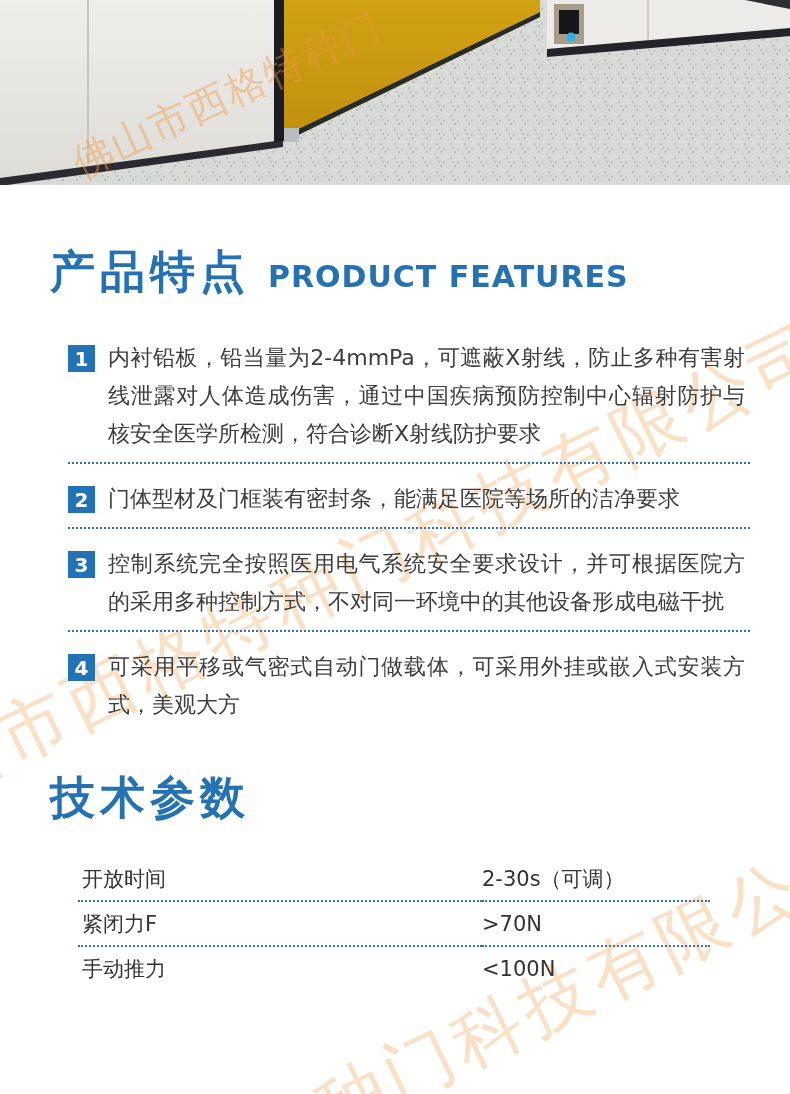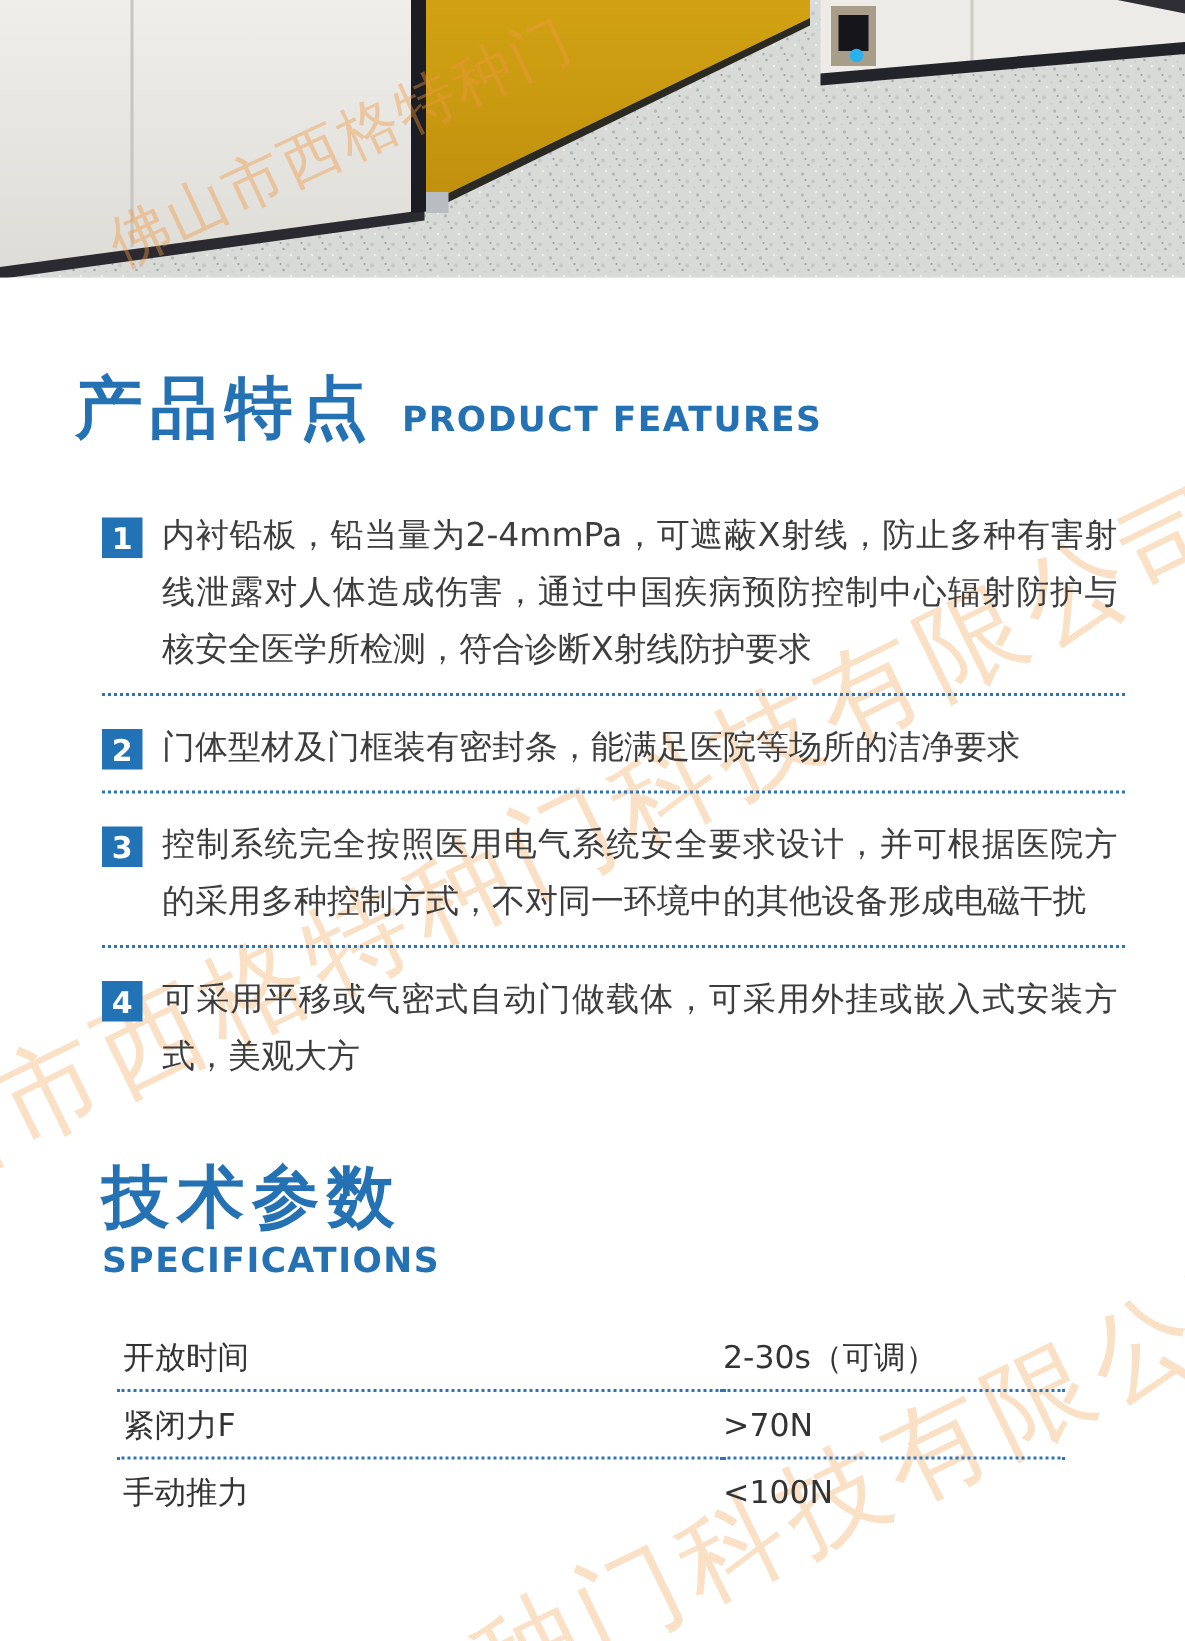--- a/index.html
+++ b/index.html
@@ -22,21 +22,21 @@
     position:absolute;white-space:nowrap;font-size:70px;letter-spacing:6px;
     color:rgba(240,158,74,0.32);transform:rotate(-26deg);transform-origin:left center;
     pointer-events:none;z-index:0;
   }
   .wm-mid{left:-135px;top:763px;}
   .wm-bottom{left:-90px;top:1268px;}
   
   .content{position:relative;z-index:1;padding:0 45px;}
   .section-heading{display:flex;align-items:baseline;color:#2471b3;margin-left:5px;}
   .heading-cn{font-size:45px;font-weight:bold;letter-spacing:5px;}
-  .heading-en{font-size:23px;font-weight:bold;letter-spacing:1px;margin-left:18px;}
+  .heading-en{font-size:30px;font-weight:bold;letter-spacing:1px;margin-left:18px;}
   .features-heading{margin-top:57px;margin-bottom:37px;}
   .specs-heading{margin-top:44px;margin-bottom:29px;flex-direction:column;}
   
   .feature{display:flex;gap:13px;padding-left:23px;}
   .badge{
     flex:0 0 auto;width:27px;height:27px;margin-top:6px;background:#2173b5;color:#fff;
     font-size:20px;font-weight:bold;display:flex;align-items:center;justify-content:center;
   }
   .feature p{margin:0;width:648px;font-size:22px;line-height:38px;color:#3d3d3d;text-align:justify;}
   .sep{border-top:2px dotted #2e74b8;margin:9px 0 16px 23px;width:682px;height:0;}
@@ -128,21 +128,20 @@
       <div class="sep"></div>
 
       <div class="feature">
         <span class="badge">4</span>
         <p>可采用平移或气密式自动门做载体，可采用外挂或嵌入式安装方式，美观大方</p>
       </div>
     </div>
 
     <div class="section-heading specs-heading">
       <span class="heading-cn">技术参数</span>
-      <span class="heading-en">SPECIFICATIONS</span>
     </div>
 
     <table class="spec-table">
       <tbody>
         <tr>
           <td class="lbl">开放时间</td>
           <td class="val">2-30s（可调）</td>
         </tr>
         <tr>
           <td class="lbl">紧闭力F</td>

